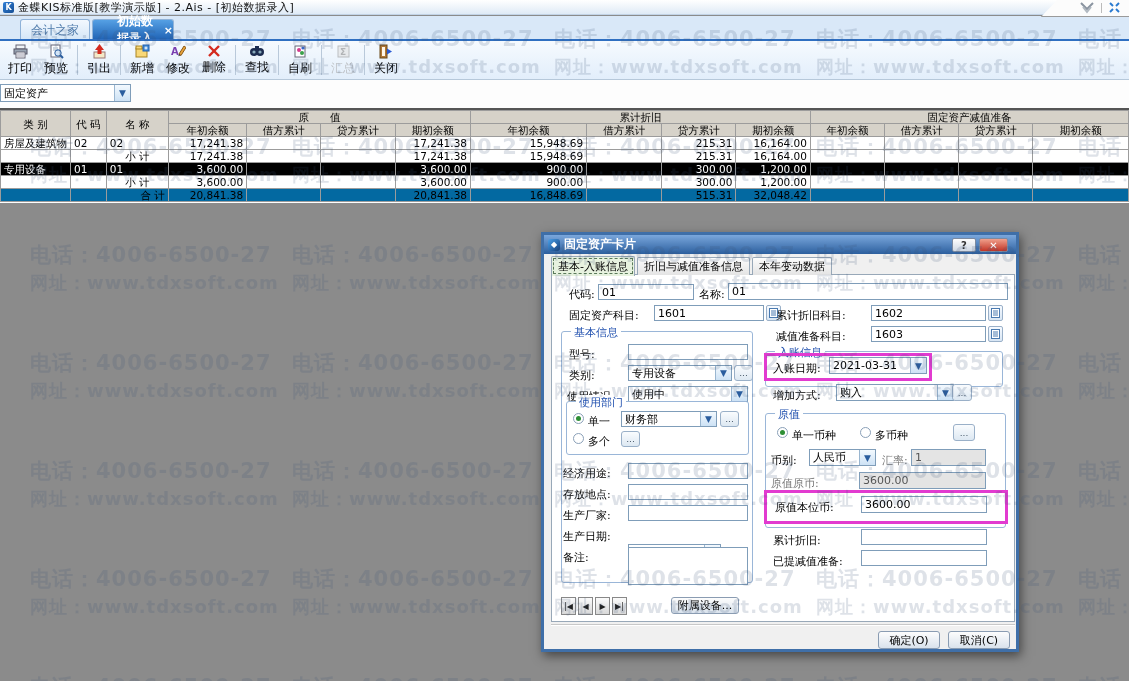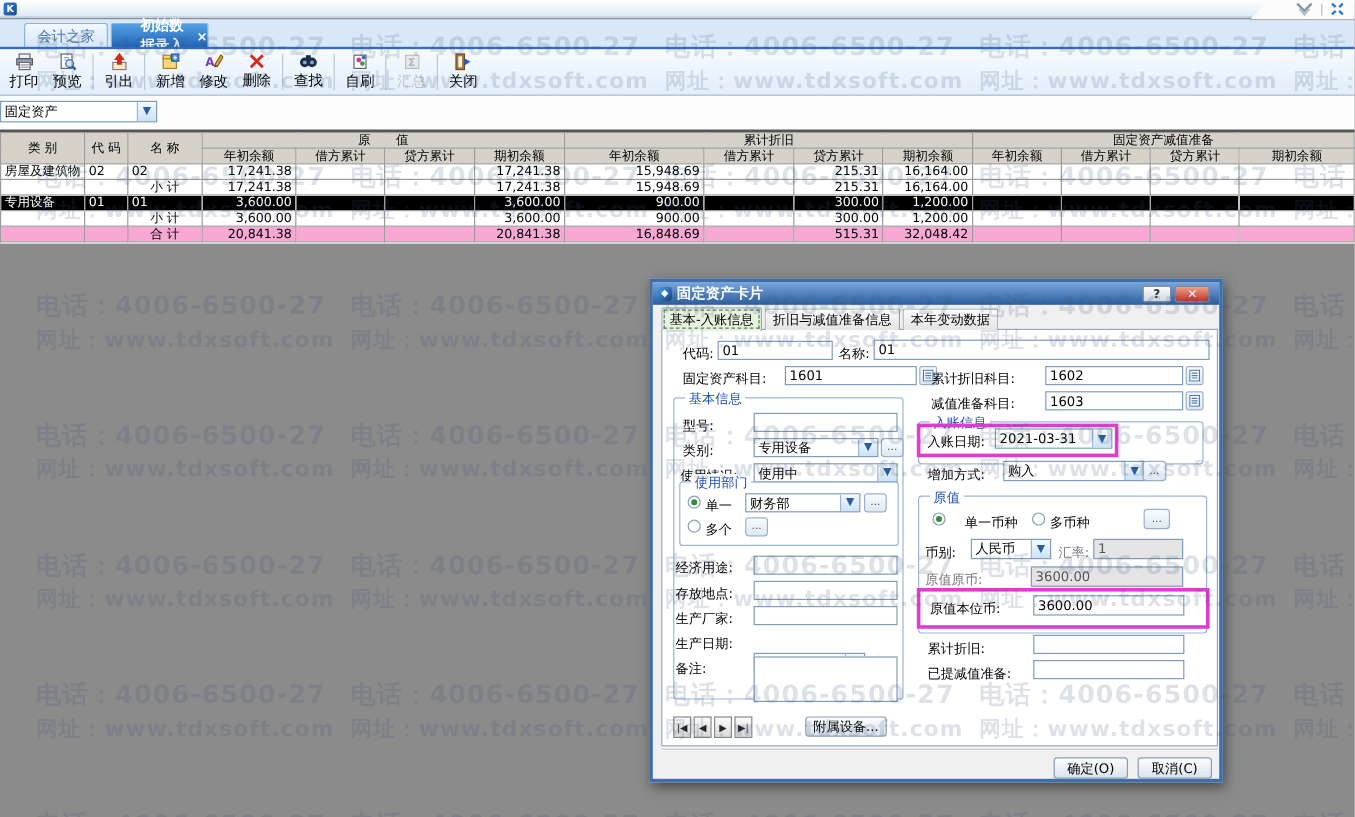--- a/index.html
+++ b/index.html
@@ -45,21 +45,21 @@
   .filtercombo{position:absolute;left:0;top:4px;width:131px;height:18px;}
   
   .gridwrap{position:absolute;left:0;top:108px;width:1129px;height:93px;overflow:hidden;background:#fff;
     border-top:2px solid #555;}
   table.grid{border-collapse:collapse;table-layout:fixed;font-size:10.5px;}
   table.grid th,table.grid td{border:1px solid #9c9c9c;padding:0 3px;overflow:hidden;white-space:nowrap;
     height:12px;line-height:12px;font-weight:normal;box-sizing:border-box;}
   table.grid th{background:#d6d2c9;text-align:center;}
   table.grid td{background:#fff;}
   tr.selected td{background:#000;color:#fff;}
-  tr.total td{background:#f9a8d4;}
+  tr.total td{background:#0369a1;text-align:right;}
   td.num{text-align:right;}
   td.ctr{text-align:center;}
   
   .wm{position:absolute;left:0;top:0;width:1129px;height:681px;pointer-events:none;z-index:40;overflow:hidden;}
   .wmcell{position:absolute;color:rgba(62,84,116,0.17);font-weight:bold;white-space:nowrap;}
   .wmphone{font-size:21px;letter-spacing:1px;}
   .wmsite{font-size:18px;letter-spacing:1px;}
   
   .dialog{position:absolute;left:541px;top:232px;width:478px;height:420px;background:#f0f0f0;
     border:3px solid #3f6fa8;box-sizing:border-box;box-shadow:2px 4px 10px rgba(0,0,0,.5);z-index:30;}
@@ -101,20 +101,21 @@
   .hl{position:absolute;border:3px solid #E23BD0;box-sizing:border-box;z-index:50;}
   textarea.dta{resize:none;position:absolute;background:#fff;border:1px solid #7f9db9;box-sizing:border-box;}
 </style>
 </head>
 <body>
 
 <div class="screen">
 
   <div class="titlebar">
     <span class="appicon">K</span>
+    <span class="ttext">金蝶KIS标准版[教学演示版] - 2.Ais - [初始数据录入]</span>
   </div>
   <div class="notch">
     <span>
       <svg width="16" height="12" viewBox="0 0 16 12">
           <polyline points="2,1 8,7 14,1" fill="none" stroke="#8a94a0" stroke-width="2"></polyline>
           <polyline points="4,5 8,10 12,5" fill="none" stroke="#b0b8c0" stroke-width="2"></polyline>
         </svg>
     </span>
     <span class="sep"></span>
     <span>
@@ -506,21 +507,21 @@
     <span class="dlab" style="left:229px;top:153px">增加方式:</span>
     <div class="combo dcombo" style="left:292px;top:149px;width:118px;height:17px">
       <span>购入</span>
       <span class="arrow">▼</span>
     </div>
     <span class="dots" style="left:408px;top:149px;width:20px;height:17px">...</span>
 
     <div class="groupbox" style="left:221px;top:178px;width:241px;height:115px"></div>
     <span class="grouplab" style="left:231px;top:172px">原值</span>
     <span class="radio on" style="left:233px;top:192px"></span>
-    <span class="dlab" style="left:260px;top:193px">单一币种</span>
+    <span class="dlab" style="left:248px;top:193px">单一币种</span>
     <span class="radio" style="left:316px;top:192px"></span>
     <span class="dlab" style="left:331px;top:193px">多币种</span>
     <span class="dots" style="left:409px;top:189px;width:22px;height:17px">...</span>
 
     <span class="dlab" style="left:227px;top:218px">币别:</span>
     <div class="combo dcombo" style="left:265px;top:214px;width:67px;height:17px">
       <span>人民币</span>
       <span class="arrow">▼</span>
     </div>
     <span class="dlab" style="left:338px;top:218px;color:#777">汇率:</span>

